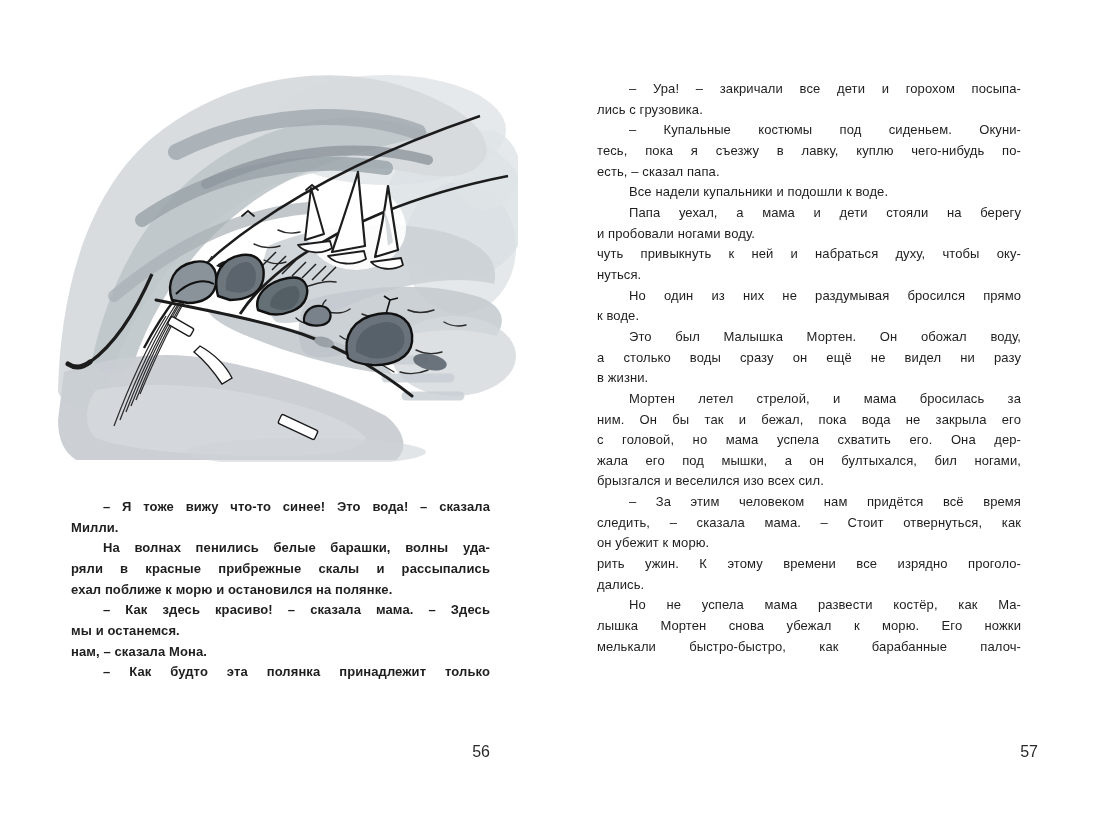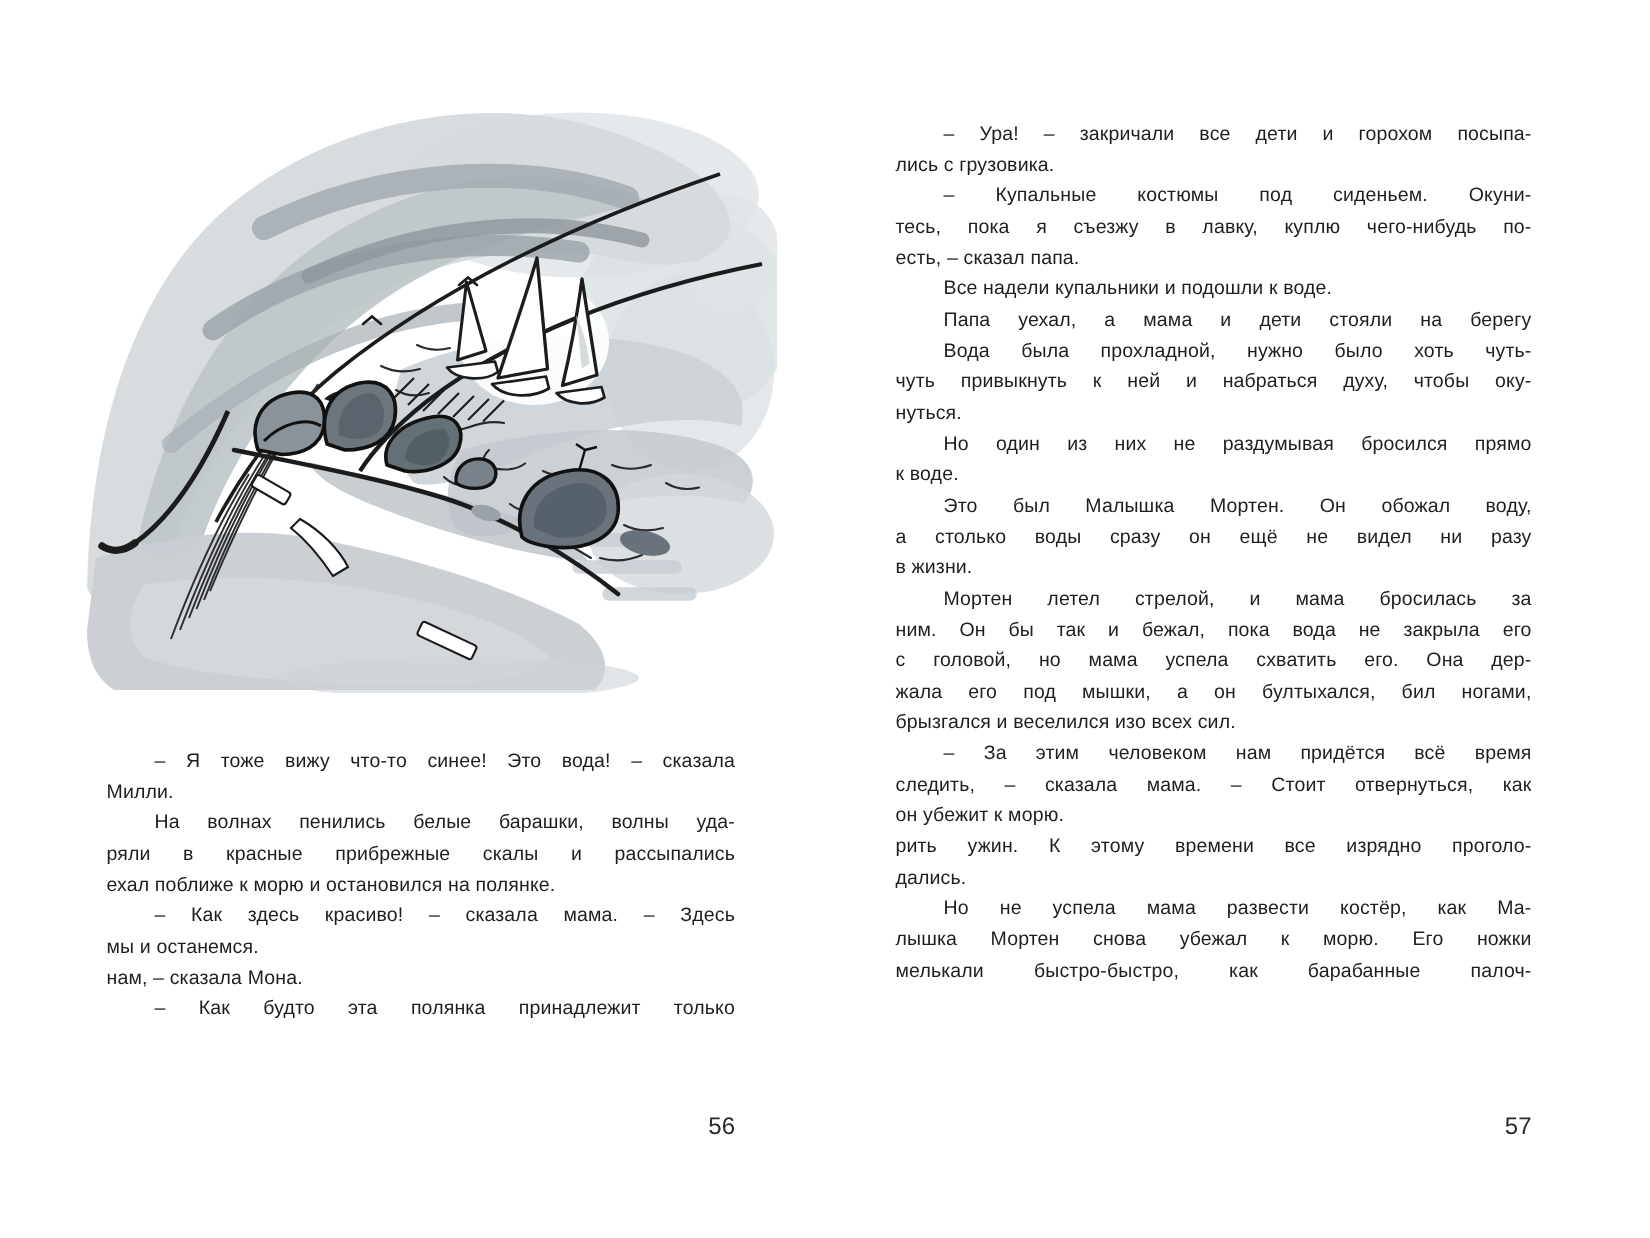--- a/index.html
+++ b/index.html
@@ -9,30 +9,30 @@
     -webkit-font-smoothing:antialiased;
   }
   .spread{position:relative;width:1100px;height:825px;background:#ffffff;overflow:hidden;}
   .illustration{position:absolute;left:56px;top:60px;width:462px;height:402px;}
   .illustration svg{display:block;width:100%;height:100%;}
   .text-block{
     position:absolute;color:#1e1e1e;
     font-size:13px;line-height:20.65px;
     letter-spacing:0.1px;
   }
-  #left-text{left:71px;top:497px;width:419px;}
+  #left-text{left:71px;top:497px;width:419px;font-weight:bold;}
   #right-text{left:597px;top:79px;width:424px;}
   .line{text-align:justify;text-align-last:justify;}
   .line.last{text-align-last:left;}
   .line.first{text-indent:32px;}
   .page-number{
     position:absolute;top:743px;font-size:16px;color:#2a2a2a;text-align:right;
   }
   #pn-left{left:71px;width:419px;}
-  #pn-right{left:597px;width:424px;}
+  #pn-right{left:614px;width:424px;}
 </style>
 </head>
 <body>
 
 <div class="spread">
 
   <figure class="illustration" style="margin:0;">
     <svg viewBox="0 0 462 402" xmlns="http://www.w3.org/2000/svg">
 
       <g>
@@ -161,21 +161,21 @@
     </div>
 
   <div class="text-block" id="right-text">
       <div class="line first">– Ура! – закричали все дети и горохом посыпа-</div>
       <div class="line last">лись с грузовика.</div>
       <div class="line first">– Купальные костюмы под сиденьем. Окуни-</div>
       <div class="line">тесь, пока я съезжу в лавку, куплю чего-нибудь по-</div>
       <div class="line last">есть, – сказал папа.</div>
       <div class="line first last">Все надели купальники и подошли к воде.</div>
       <div class="line first">Папа уехал, а мама и дети стояли на берегу</div>
-      <div class="line first">Вода была прохладной, нужно было хоть чуть-</div>
+      <div class="line last">и пробовали ногами воду.</div>
       <div class="line">чуть привыкнуть к ней и набраться духу, чтобы оку-</div>
       <div class="line last">нуться.</div>
       <div class="line first">Но один из них не раздумывая бросился прямо</div>
       <div class="line last">к воде.</div>
       <div class="line first">Это был Малышка Мортен. Он обожал воду,</div>
       <div class="line">а столько воды сразу он ещё не видел ни разу</div>
       <div class="line last">в жизни.</div>
       <div class="line first">Мортен летел стрелой, и мама бросилась за</div>
       <div class="line">ним. Он бы так и бежал, пока вода не закрыла его</div>
       <div class="line">с головой, но мама успела схватить его. Она дер-</div>

